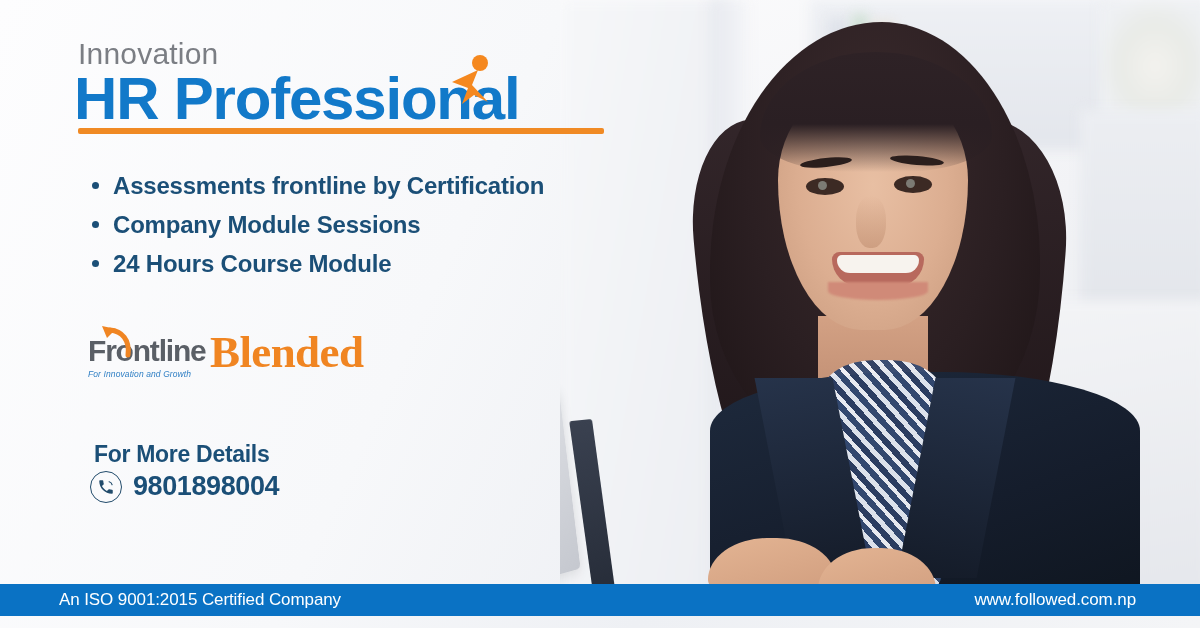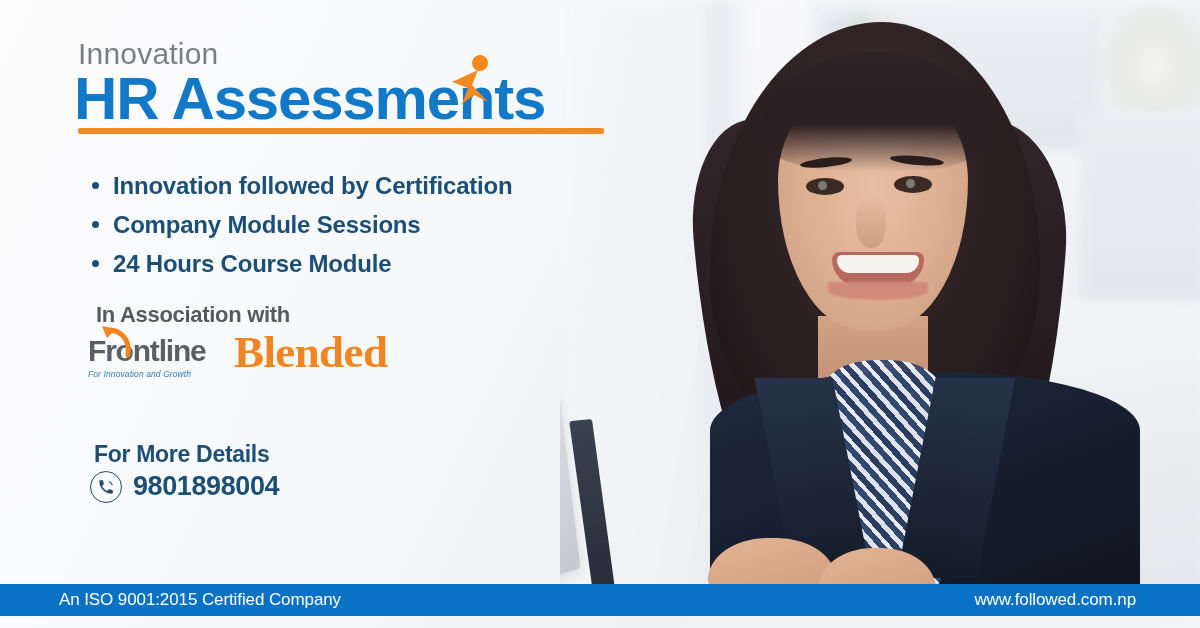--- a/index.html
+++ b/index.html
@@ -164,21 +164,21 @@
   .bullet .dot {
     flex:none; width:7px; height:7px; border-radius:50%;
     background:#1b4f77; transform:translateY(-5px);
   }
 
   
   .assoc-title {
     position:absolute; left:96px; top:302px;
     font-size:22px; font-weight:bold; color:#58595d; letter-spacing:-.3px;
   }
-  .logos { position:absolute; left:88px; top:336px; display:flex; align-items:flex-start; gap:24px; }
+  .logos { position:absolute; left:88px; top:336px; display:flex; align-items:flex-start; }
   .frontline { position:relative; width:122px; }
   .fl-word {
     font-size:30px; font-weight:bold; color:#5a5f66;
     letter-spacing:-1.2px; line-height:1;
   }
   .fl-tag {
     font-size:8.5px; color:#2f7fc4; font-style:italic;
     letter-spacing:.1px; margin-top:3px; white-space:nowrap;
   }
   .fl-arrow { position:absolute; left:10px; top:-12px; width:36px; height:34px; }
@@ -259,45 +259,44 @@
     <div class="lapel-r"></div>
 
     <div class="laptop-lid"></div>
     <div class="laptop-edge"></div>
 
     <div class="hand hand-l"></div>
     <div class="hand hand-r"></div>
   </div>
 
   <div class="kicker">Innovation</div>
-  <div class="headline">HR Assessments</div>
+  <div class="headline">HR Professional</div>
 
   <svg class="figure-icon" viewBox="0 0 56 56">
     <circle cx="32" cy="11" r="8" fill="#f5881f"></circle>
     <path d="M4 30 L30 18 L24 33 L40 50 L26 43 L14 52 L20 36 Z" fill="#f5881f"></path>
   </svg>
 
   <div class="rule"></div>
 
   <div class="bullets">
     <div class="bullet">
       <span class="dot"></span>
-      <span>Innovation followed by Certification</span>
+      <span>Assessments frontline by Certification</span>
     </div>
     <div class="bullet">
       <span class="dot"></span>
       <span>Company Module Sessions</span>
     </div>
     <div class="bullet">
       <span class="dot"></span>
       <span>24 Hours Course Module</span>
     </div>
   </div>
 
-  <div class="assoc-title">In Association with</div>
 
   <div class="logos">
     <div class="frontline">
       <svg class="fl-arrow" viewBox="0 0 36 34">
         <path d="M30 31 C32 16 24 7 12 6" stroke="#f08522" stroke-width="5" fill="none" stroke-linecap="round"></path>
         <path d="M4 2 L18 5 L9 14 Z" fill="#f08522"></path>
       </svg>
       <div class="fl-word">Frontline</div>
       <div class="fl-tag">For Innovation and Growth</div>
     </div>

